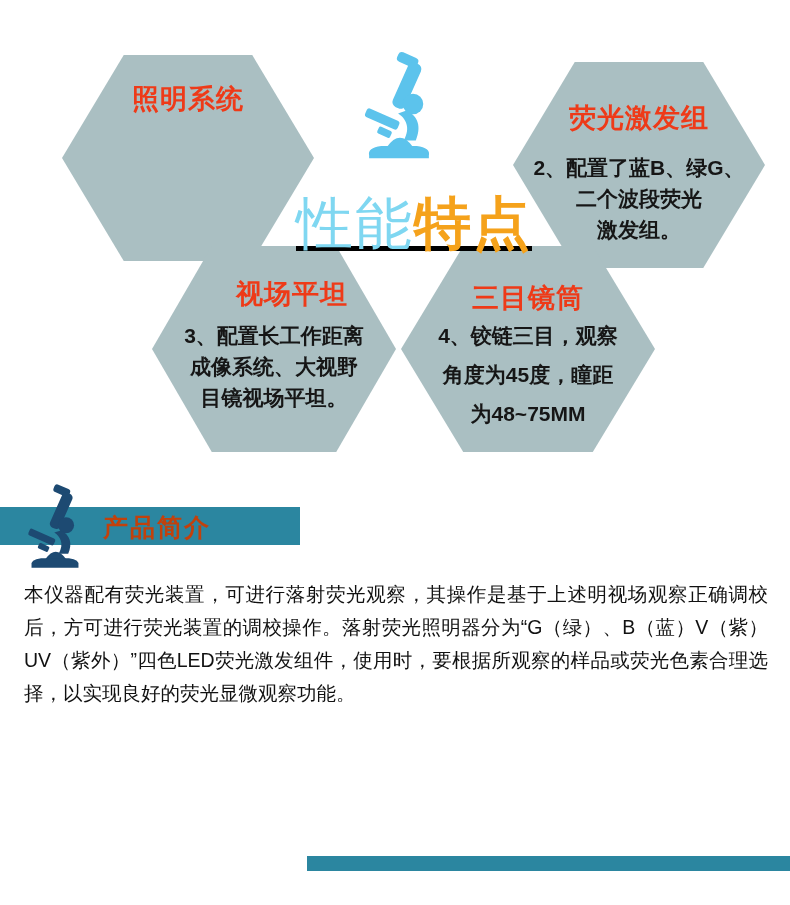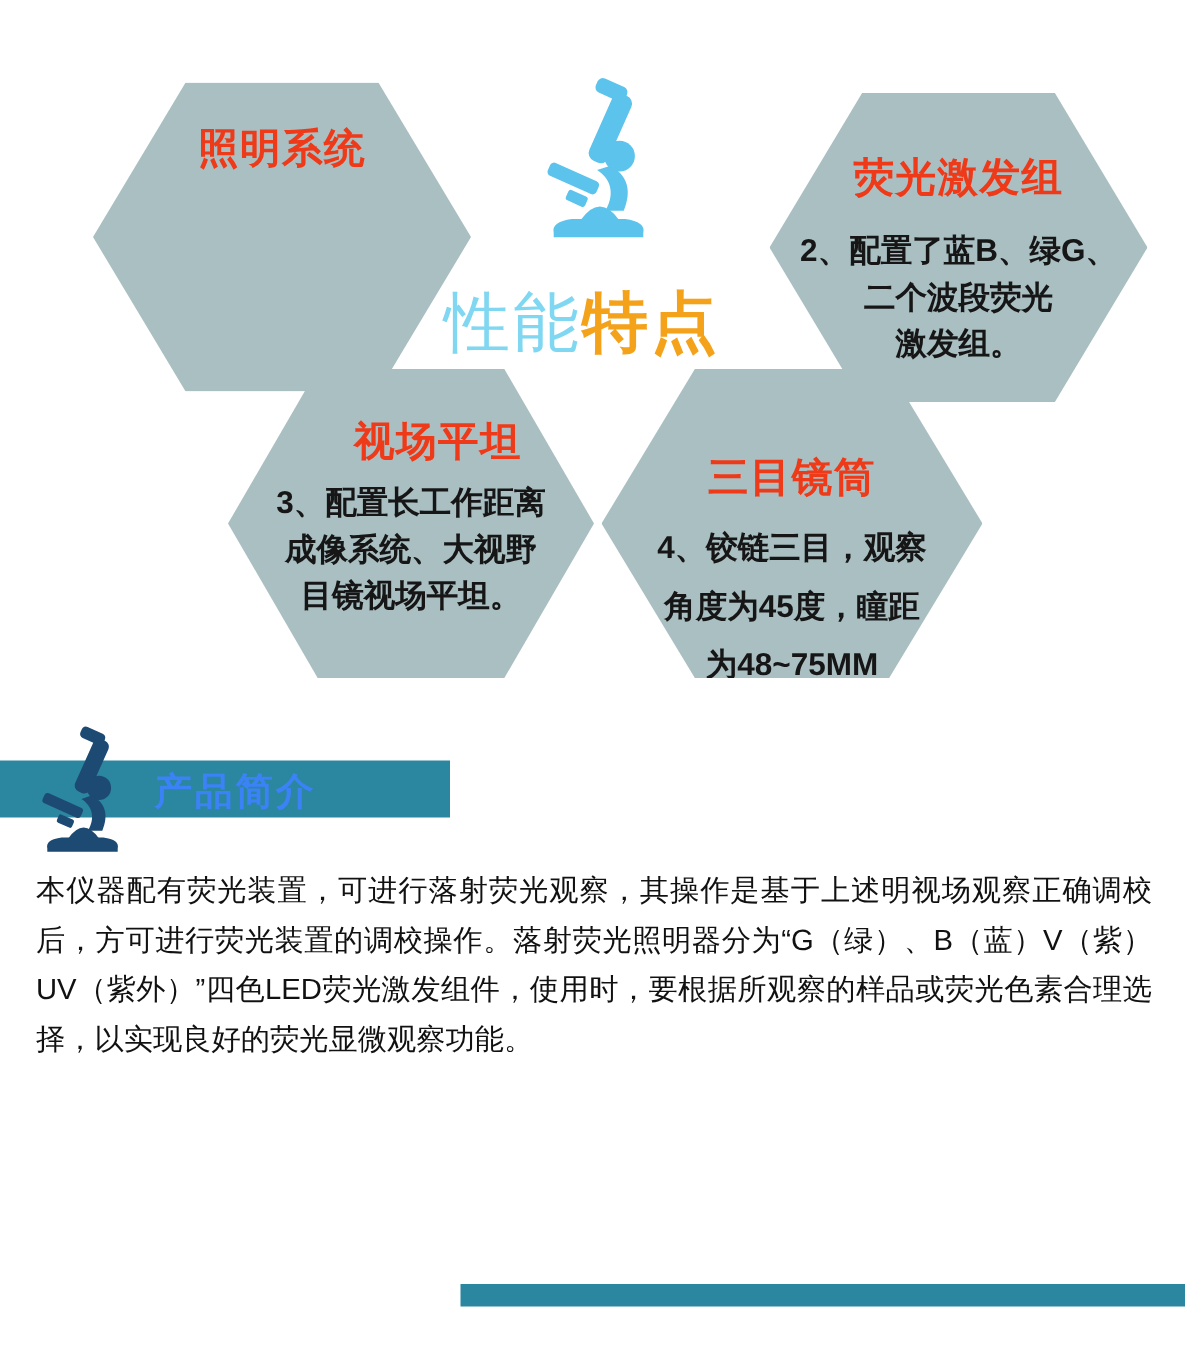--- a/index.html
+++ b/index.html
@@ -17,32 +17,32 @@
   .hex1 { left:62px;  top:55px;  }
   .hex2 { left:513px; top:62px;  }
   .hex3 { left:152px; top:246px; width:244px; }
   .hex4 { left:401px; top:246px; width:254px; }
   .hex1 .hex-title { margin-top:26px; }
   .hex1 .hex-body  { margin-top:4px; }
   .hex2 .hex-title { margin-top:38px; }
   .hex2 .hex-body  { margin-top:16px; line-height:31px;text-align:center; }
   .hex3 .hex-title { margin-top:30px;margin-left:36px; }
   .hex3 .hex-body  { margin-top:8px;  line-height:31px; }
-  .hex4 .hex-title { margin-top:54px; }
-  .hex4 .hex-body  { margin-top:10px; line-height:39px; }
+  .hex4 .hex-title { margin-top:34px; }
+  .hex4 .hex-body  { line-height:39px; }
 
   
   .scope-blue { position:absolute; left:357px; top:50px; width:84px; height:110px; color:#5cc3ec; }
-  .features-heading { position:absolute; left:296px; top:186px; font-size:44px; letter-spacing:2px; white-space:nowrap; }
+  .features-heading { position:absolute; left:296px; top:186px; font-size:57px; letter-spacing:2px; white-space:nowrap;text-decoration:underline; }
   .heading-blue   { color:#7fd7f1; font-weight:400; }
   .heading-orange { color:#f5a21b; font-weight:800; }
 
   
   .intro-bar { position:absolute; left:0; top:507px; width:300px; height:38px; background:#2b86a0; }
-  .intro-heading { position:absolute; left:103px; top:511px; font-size:25px; font-weight:700; color:#3b82f6; letter-spacing:2px; }
+  .intro-heading { position:absolute; left:103px; top:511px; font-size:25px; font-weight:700; color:#c2410c; letter-spacing:2px; }
   .scope-navy { position:absolute; left:22px; top:482px; width:66px; height:88px; color:#1d4a72; }
 
   
   .intro-text { position:absolute; left:24px; top:578px; width:744px; font-size:19.5px; line-height:33px; color:#111111; text-align:justify; }
   .intro-text p.indent { text-indent:2em; }
 
   
   .footer-bar { position:absolute; left:307px; top:856px; width:483px; height:15px; background:#2b86a0; }
 
   svg { display:block; width:100%; height:100%; }

